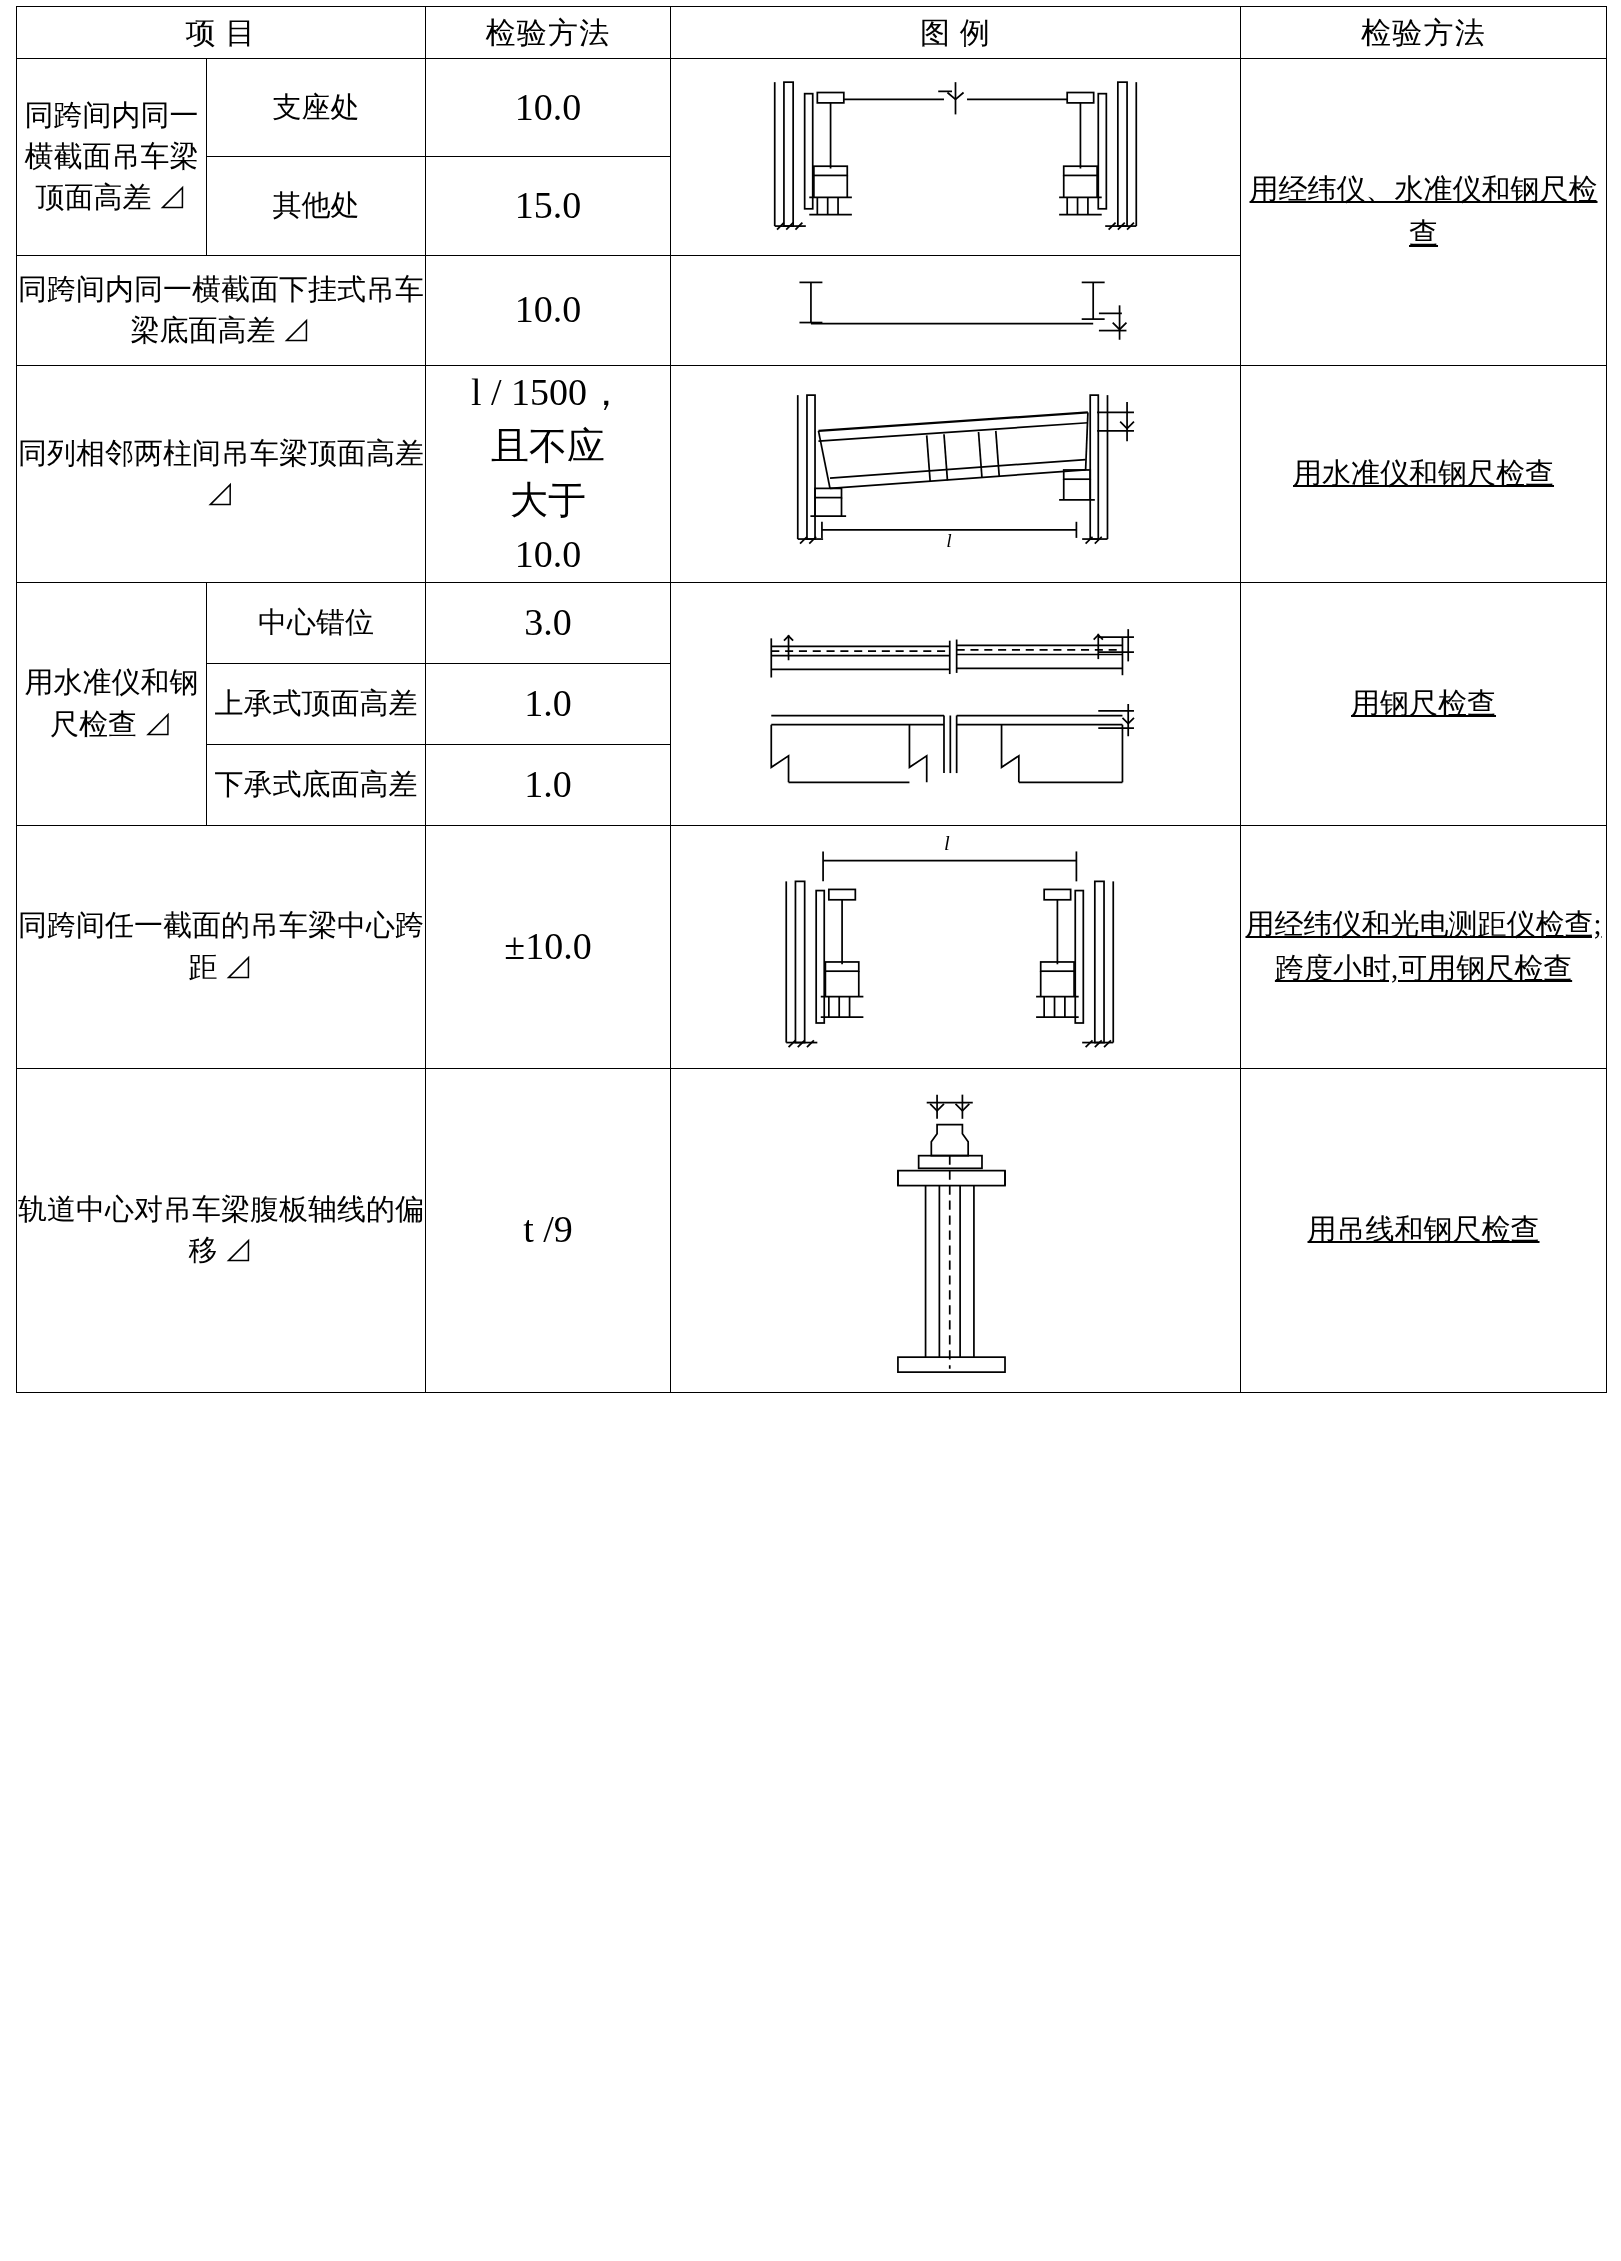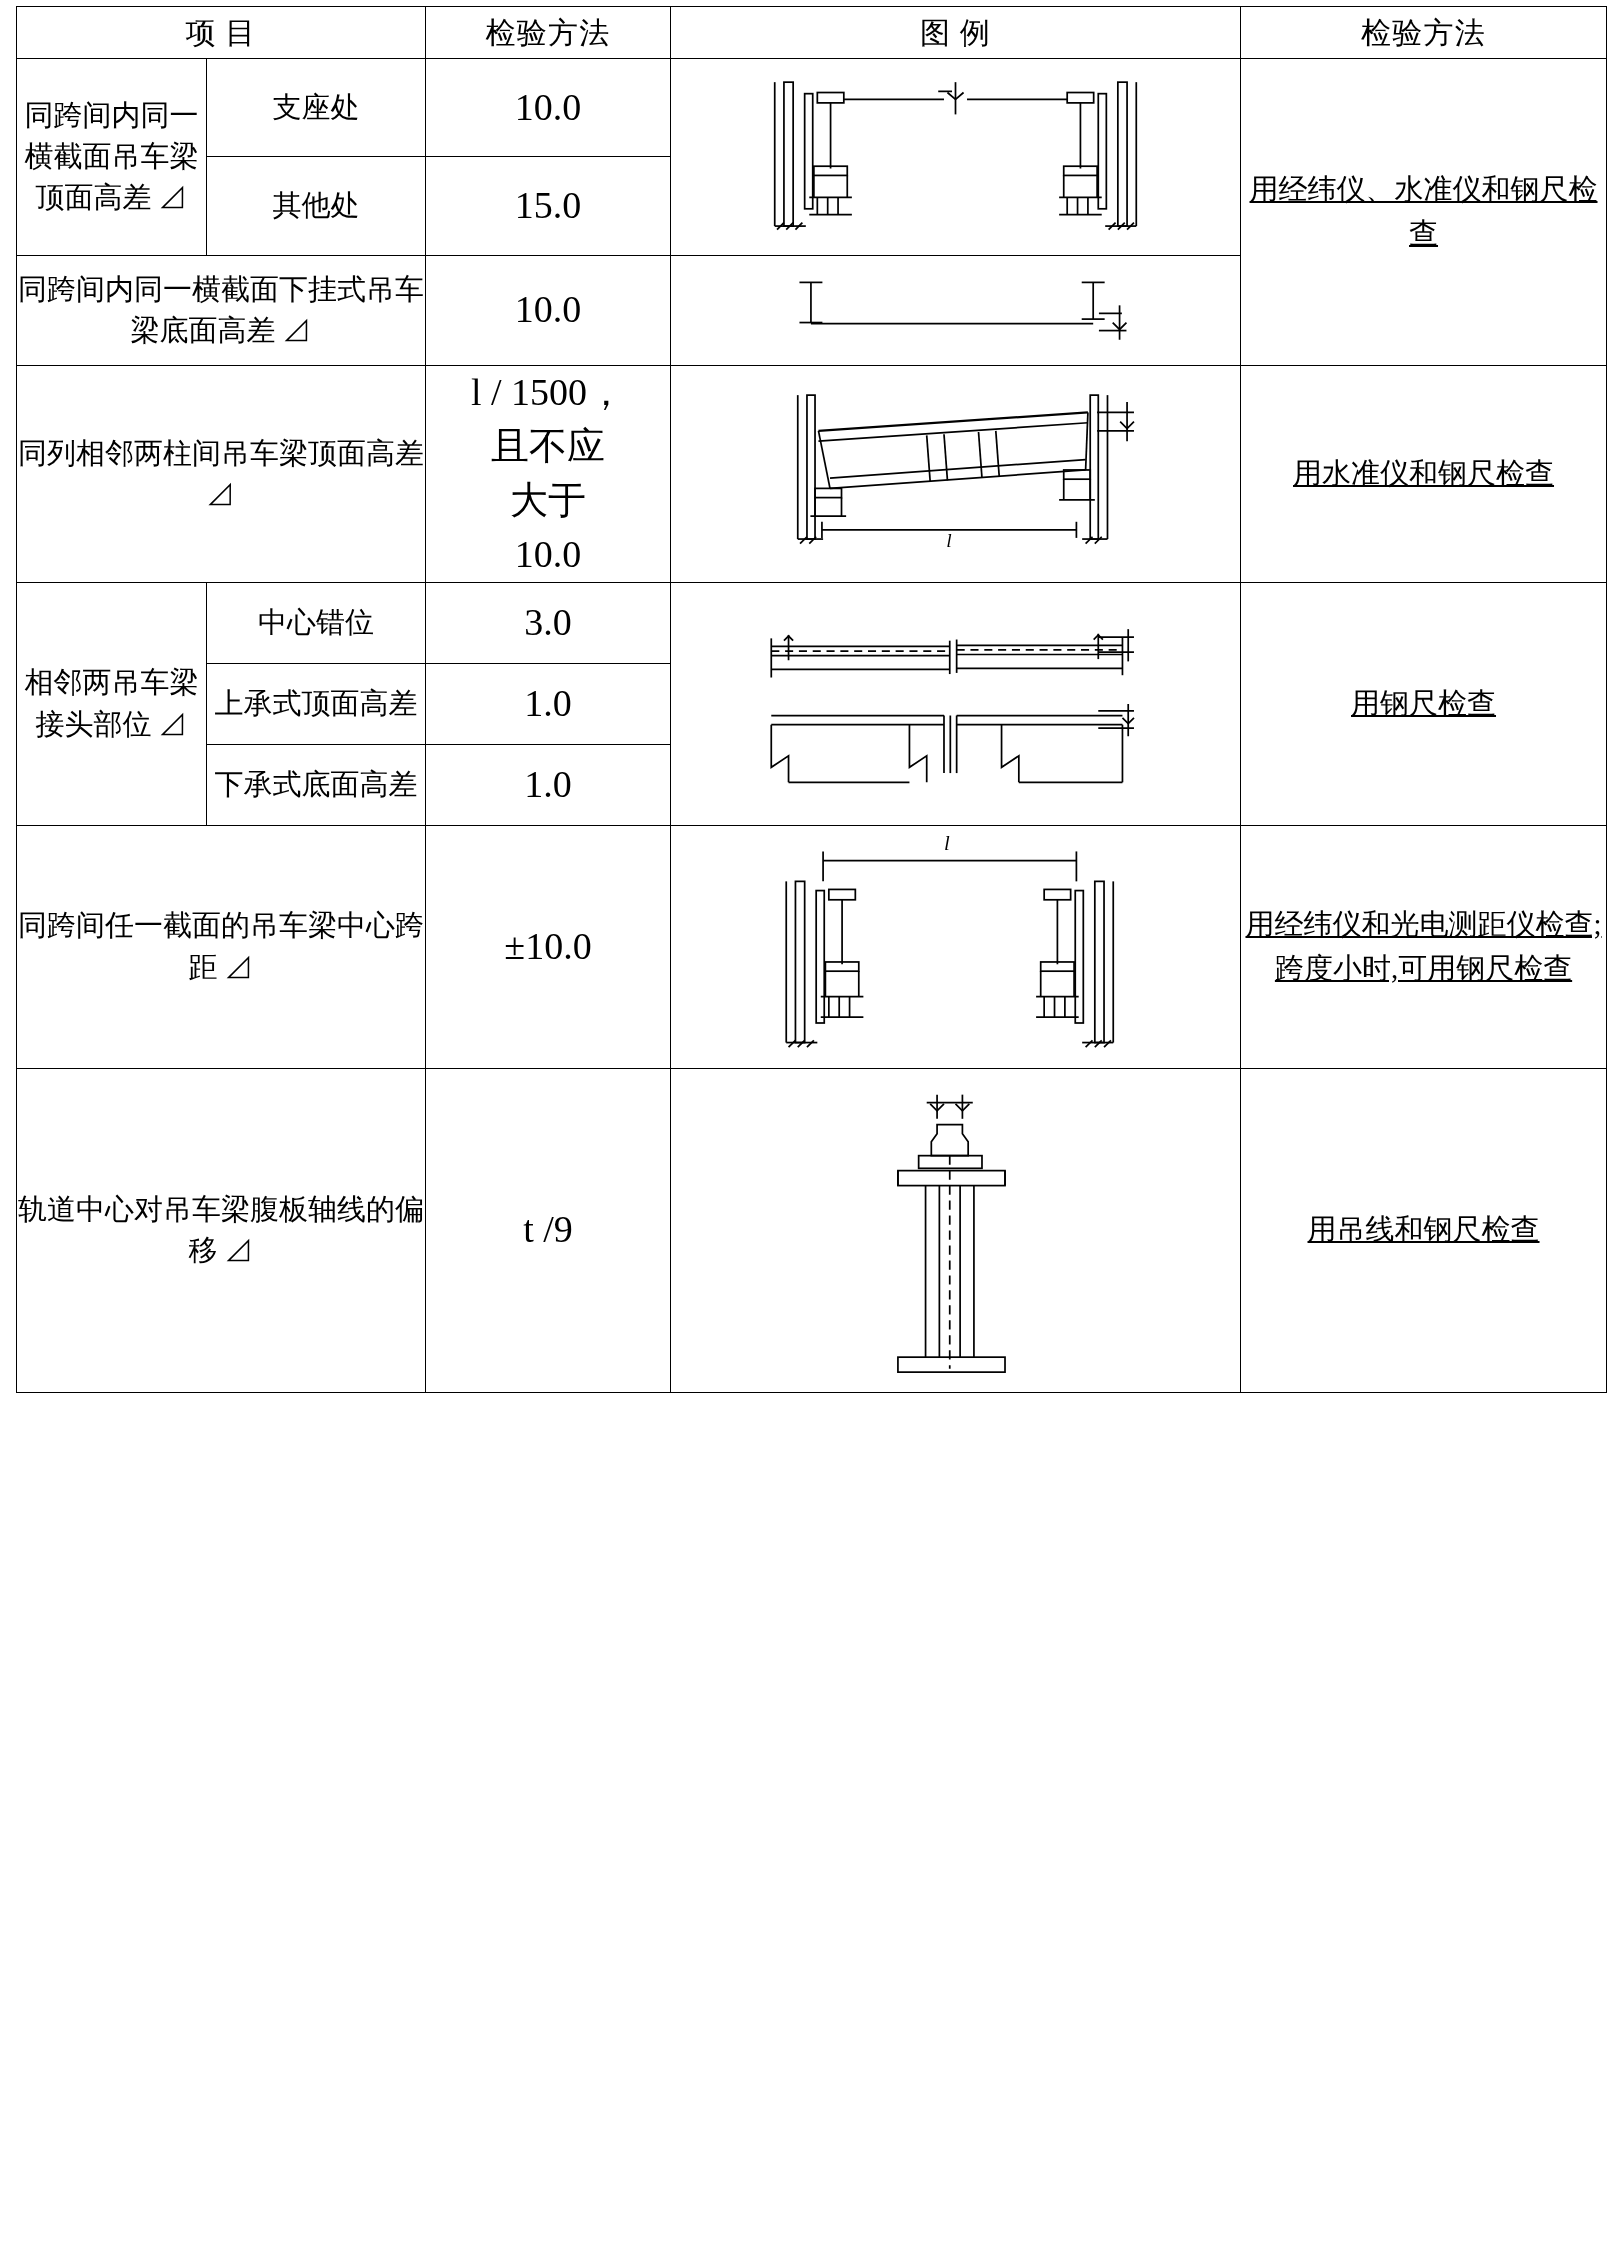--- a/index.html
+++ b/index.html
@@ -240,21 +240,21 @@
               <line x1="560" y1="248" x2="560" y2="276"></line>
             </g>
             <text x="334" y="292" font-size="34" font-style="italic" font-family="Liberation Serif, serif">l</text>
           </svg>
         </div>
       </td>
       <td class="method-text">用水准仪和钢尺检查</td>
     </tr>
 
     <tr>
-      <td rowspan="3" class="item-text">相邻两吊车梁接头部位 ⊿</td>
+      <td rowspan="3" class="item-text">用水准仪和钢尺检查 ⊿</td>
       <td class="sub-text">中心错位</td>
       <td class="tol-text">3.0</td>
       <td rowspan="3" class="fig-cell">
         <div class="fig-wrap">
           <svg width="403" height="242" viewBox="0 0 700 420">
             <g stroke="#000" fill="none" stroke-width="3">
 
               <line x1="30" y1="110" x2="340" y2="110"></line>
               <line x1="30" y1="126" x2="340" y2="126"></line>
               <line x1="30" y1="150" x2="340" y2="150"></line>

